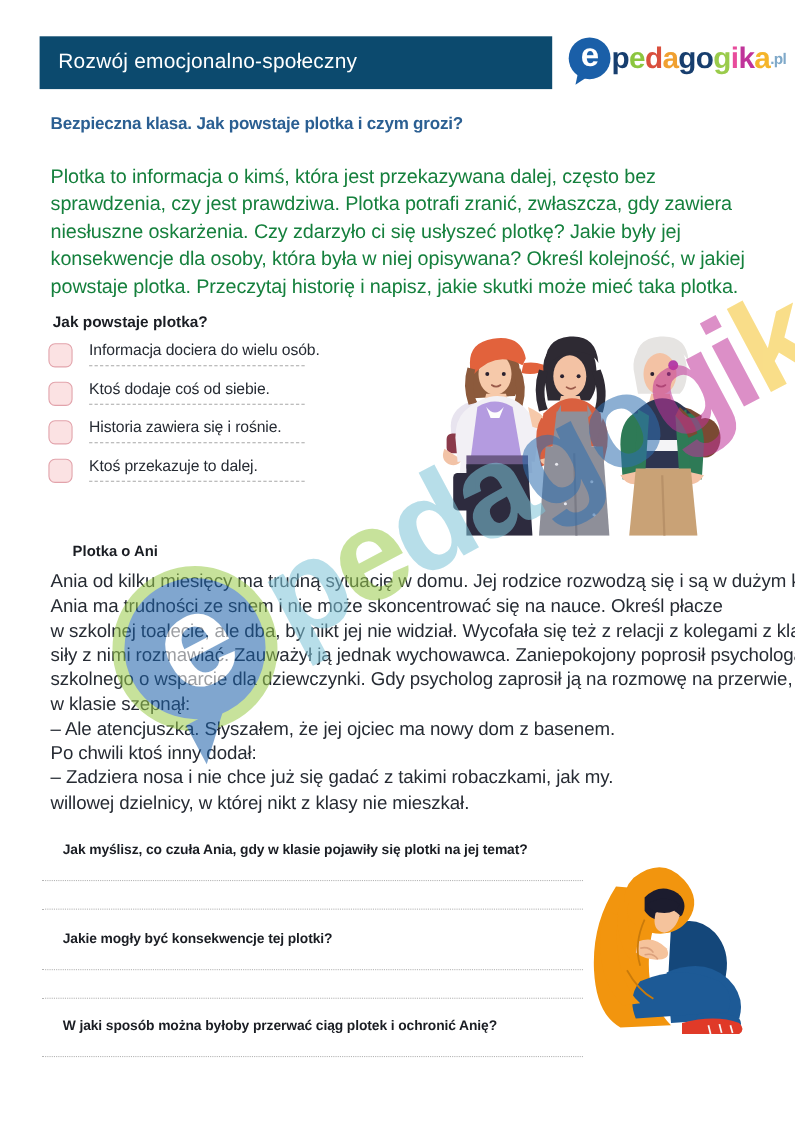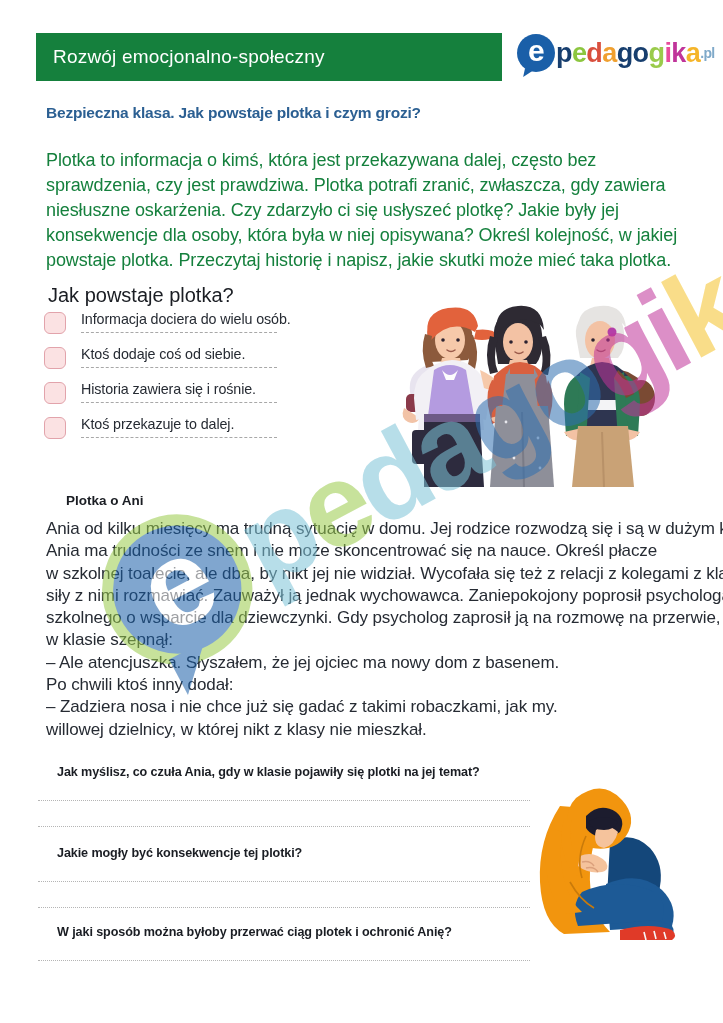--- a/index.html
+++ b/index.html
@@ -14,21 +14,21 @@
     width: 723px; height: 1023px;
     background: #ffffff;
     overflow: hidden;
   }
 
   
   .header-bar {
     position: absolute;
     left: 36px; top: 33px;
     width: 466px; height: 48px;
-    background: #15803d;
+    background: #0c4a6e;
     display: flex; align-items: center;
   }
   .header-title {
     color: #ffffff;
     font-size: 19px;
     font-weight: 400;
     letter-spacing: .2px;
     padding-left: 17px;
     white-space: nowrap;
   }
@@ -145,22 +145,22 @@
     width: 634px;
     color: #15803d;
     font-size: 18px;
     line-height: 25px;
     letter-spacing: -.1px;
   }
 
   .checklist-title {
     position: absolute;
     left: 48px; top: 284px;
-    font-size: 20px;
-    font-weight: 400;
+    font-size: 14px;
+    font-weight: 700;
     color: #1a1d23;
     text-align: center;
   }
   .checklist {
     position: absolute;
     left: 44px; top: 310px;
     width: 330px;
   }
   .check-row {
     display: flex; align-items: flex-start;

